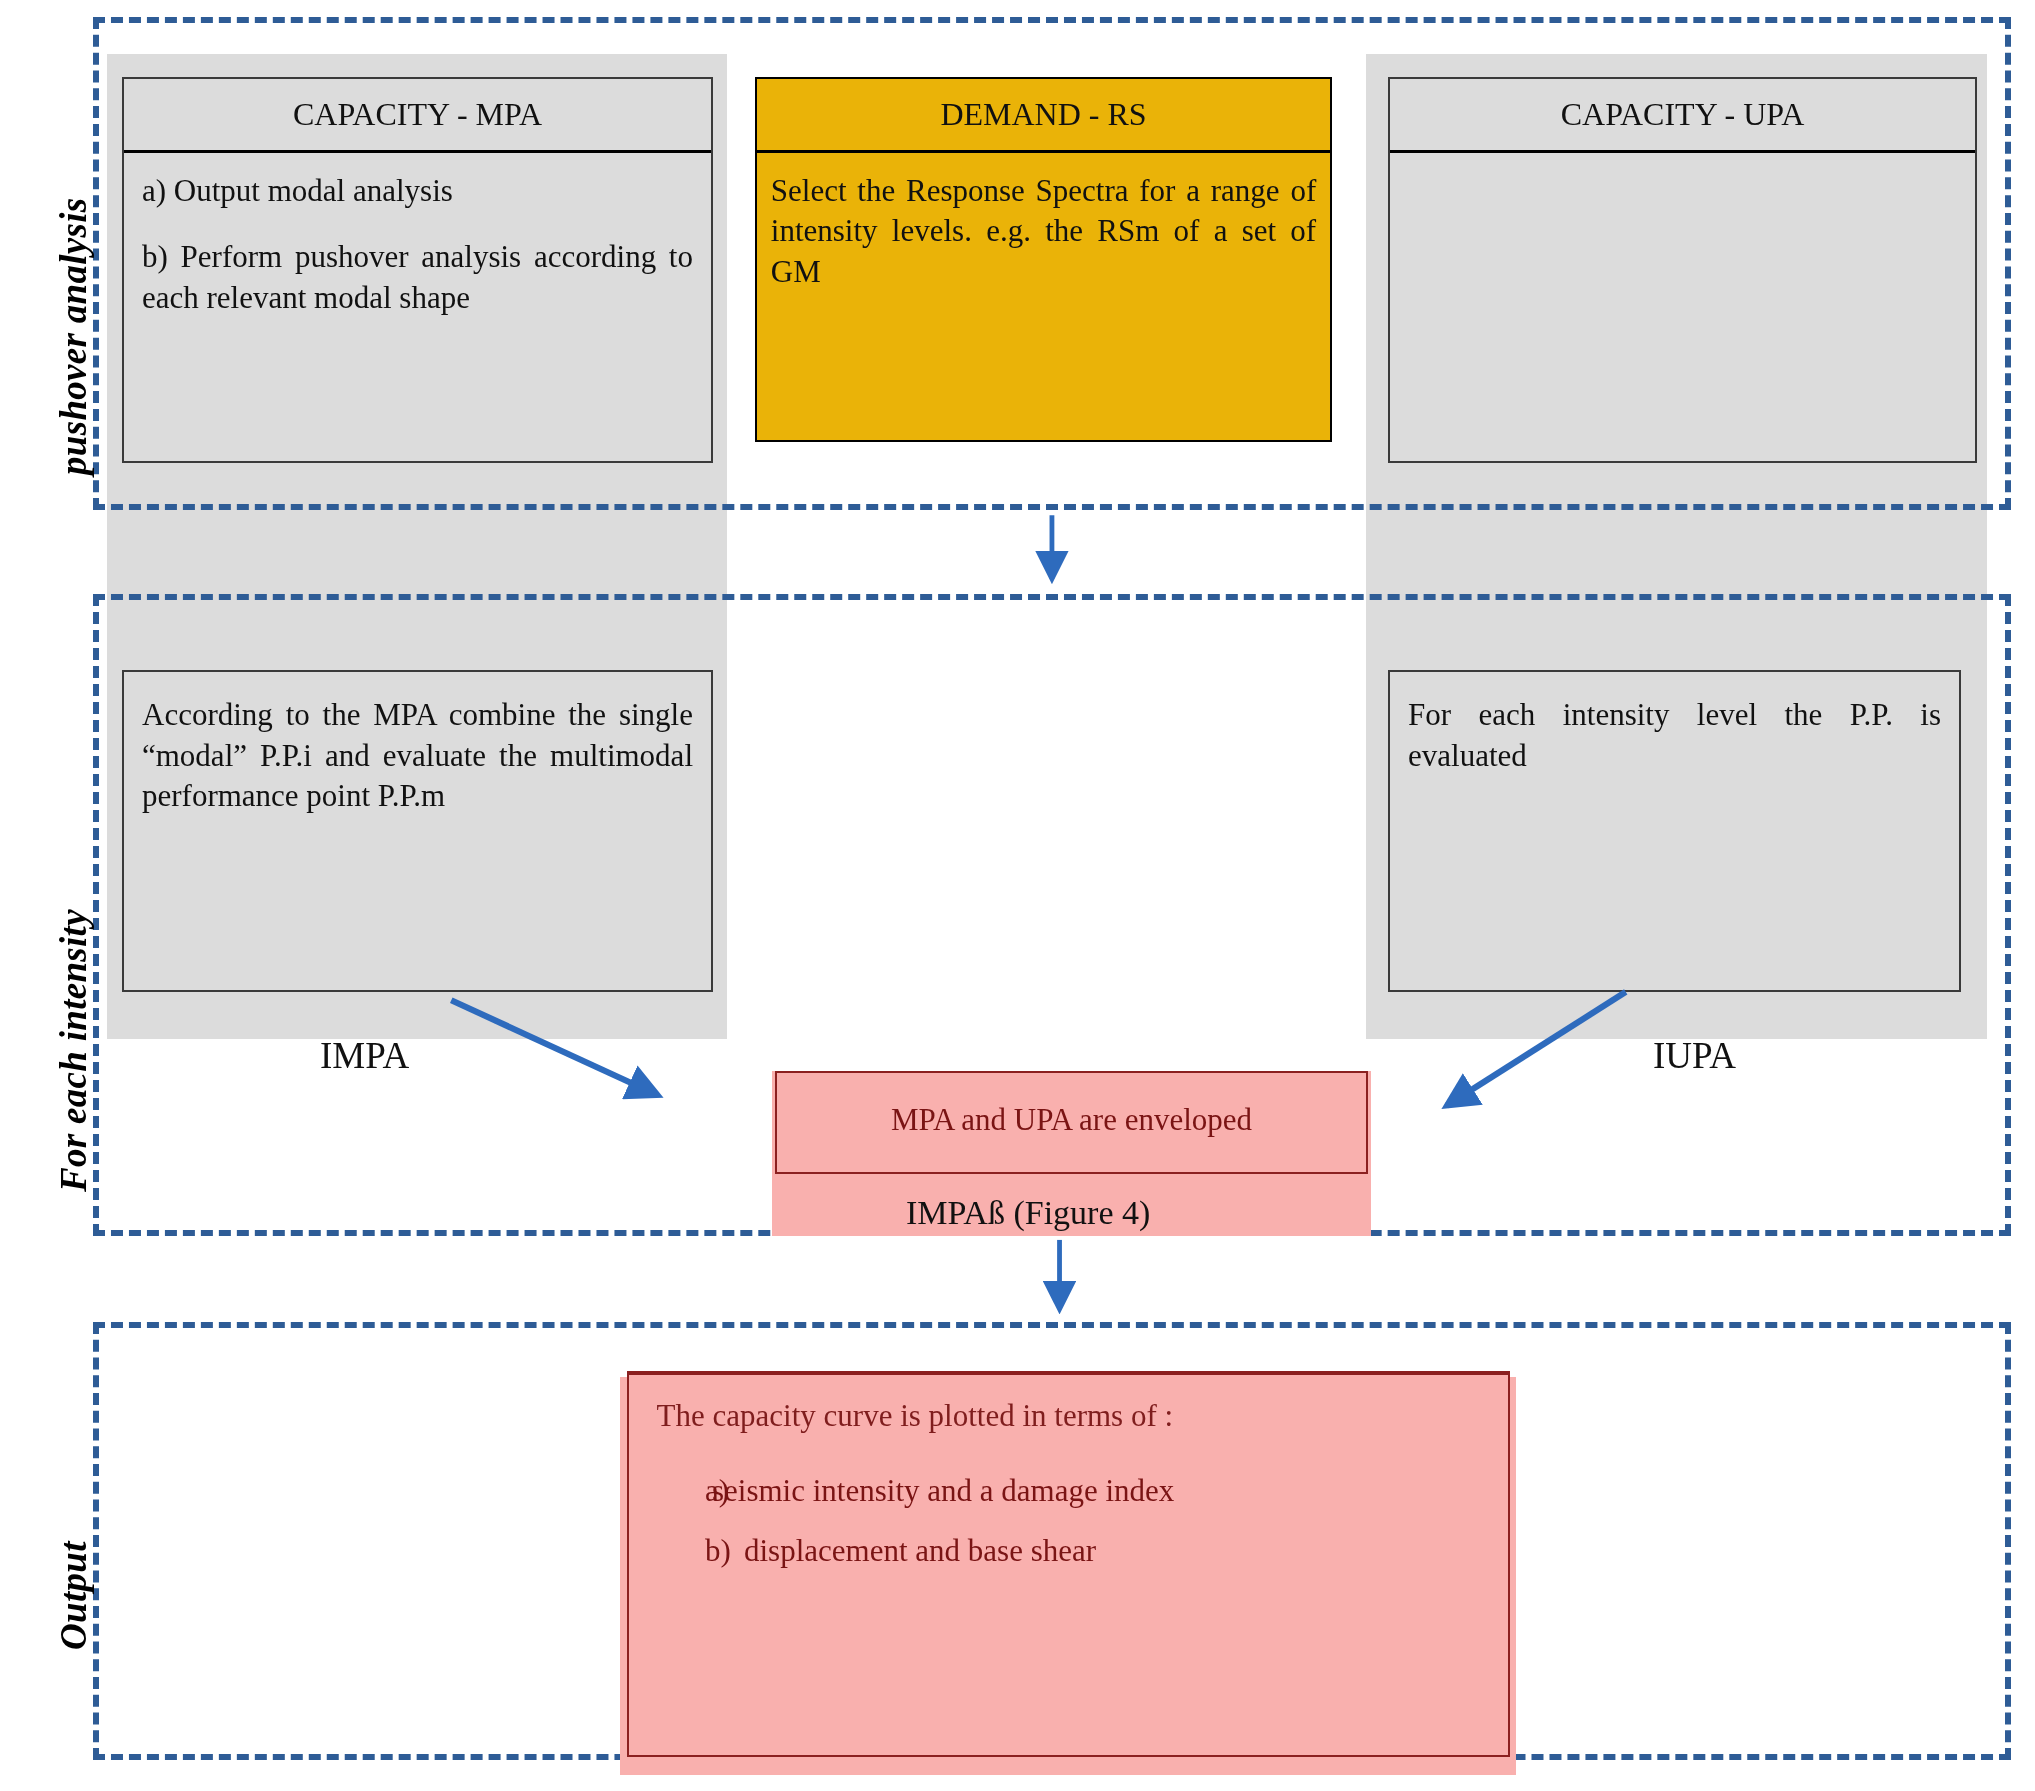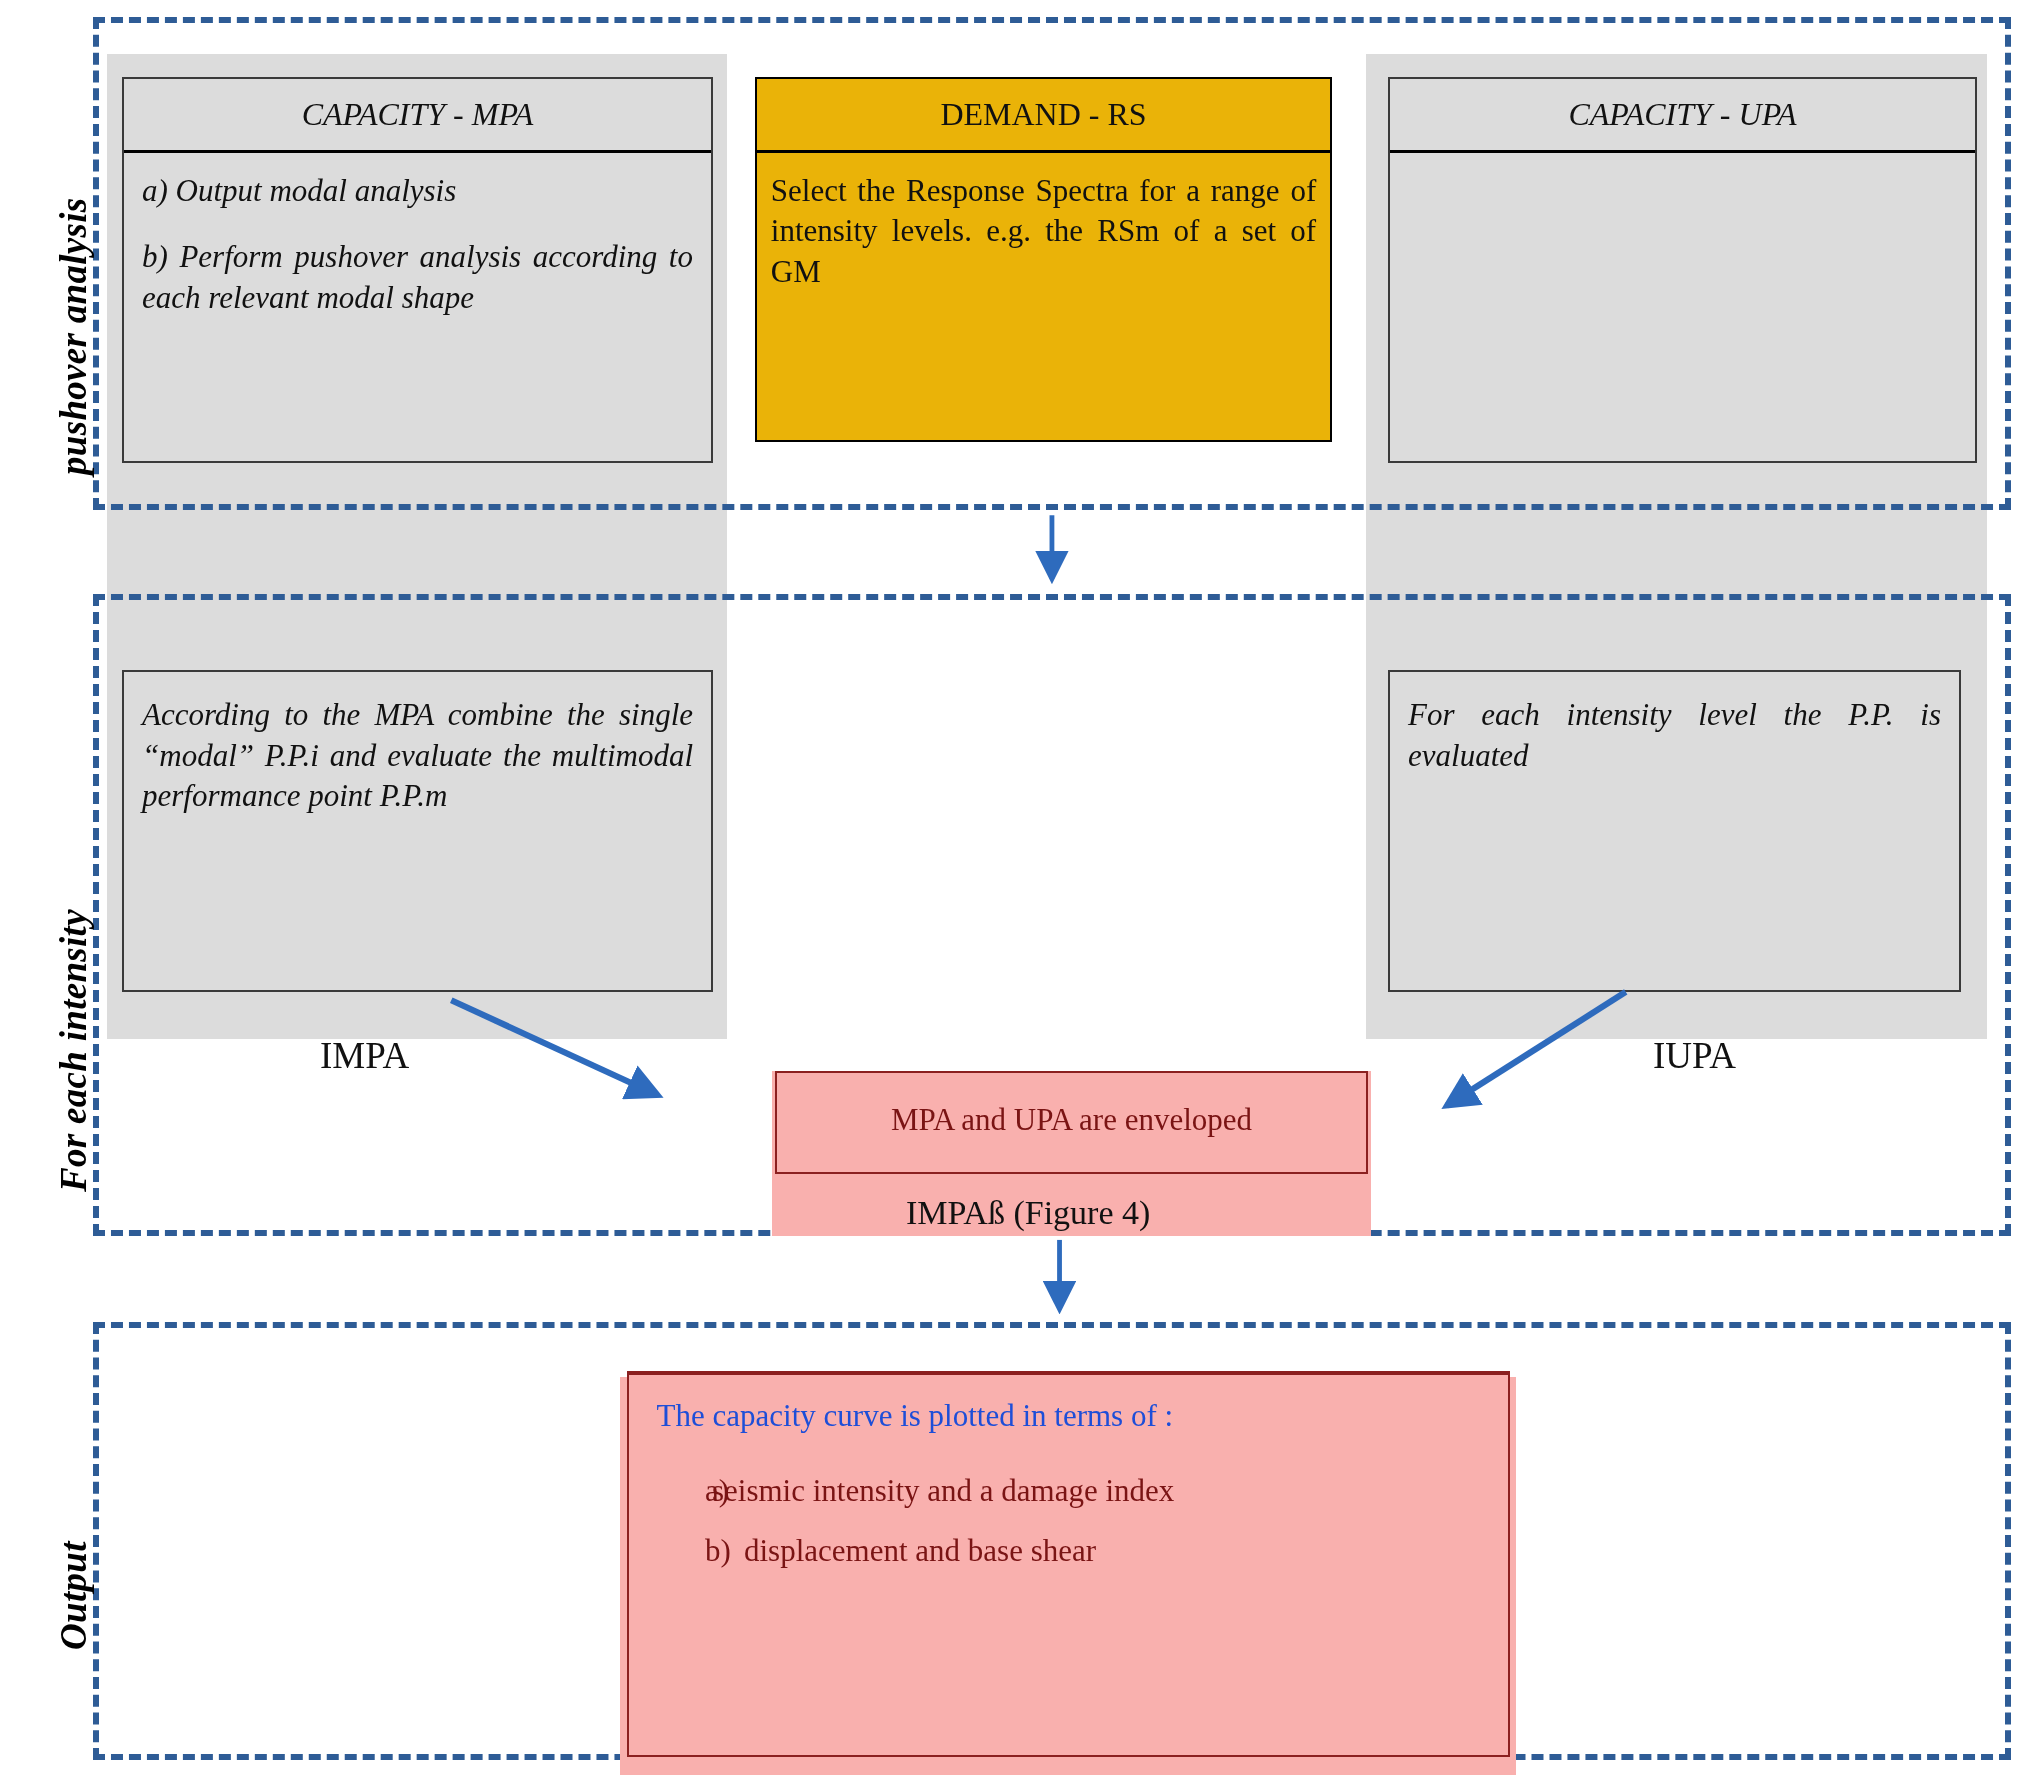--- a/index.html
+++ b/index.html
@@ -42,21 +42,21 @@
     background: #dcdcdc;
     box-sizing: border-box;
   }
 
   
   .box {
     position: absolute;
     box-sizing: border-box;
     border: 2.1px solid #3a3a3a;
   }
-  .box.grey { background: #dcdcdc; font-style: italic; }
+  .box.grey { background: #dcdcdc; }
   .box.white { background: #eab308; border-color: #000000; }
 
   .box-header {
     border-bottom: 3.4px solid #000000;
     text-align: center;
     font-size: 32px;
     color: #111111;
     padding: 18px 0 18px 0;
     line-height: 1.1;
   }
@@ -102,21 +102,21 @@
   .flow-label {
     position: absolute;
     font-size: 37px;
     color: #111111;
     white-space: nowrap;
   }
 
   
   .out-head {
     font-size: 31px;
-    color: #1d4ed8;
+    color: #7f1d1d;
     padding: 23.4px 0 0 27.6px;
   }
   .out-list {
     margin: 36px 0 0 0;
     padding: 0;
     list-style: none;
   }
   .out-list li {
     display: flex;
     font-size: 31px;

